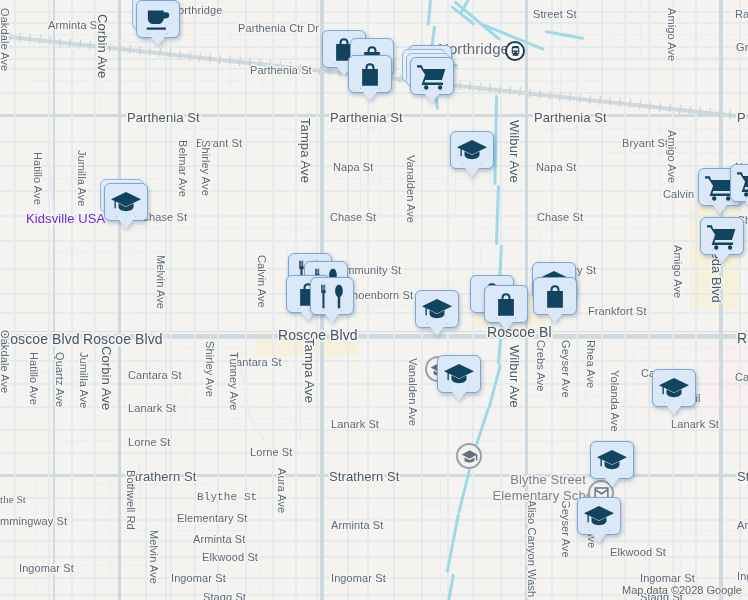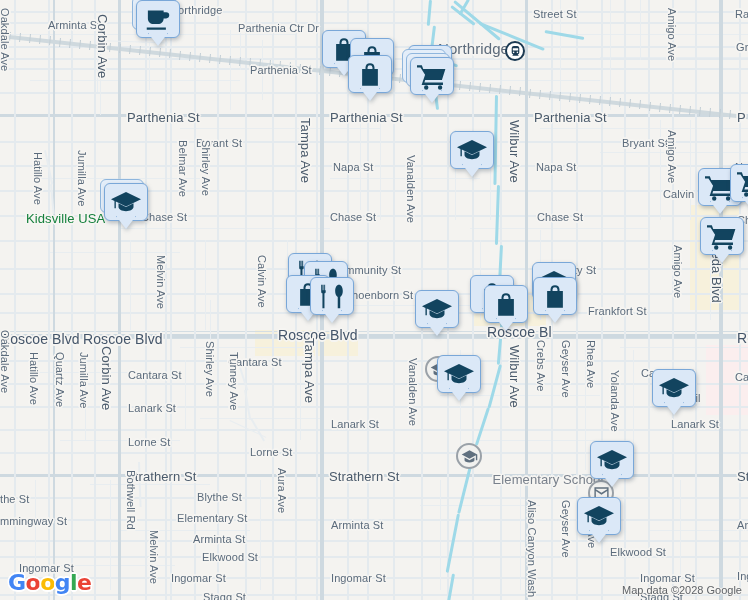--- a/index.html
+++ b/index.html
@@ -35,21 +35,21 @@
     letter-spacing:.1px;
     text-shadow:
       -1.6px 0 #f6f5f2, 1.6px 0 #f6f5f2, 0 -1.6px #f6f5f2, 0 1.6px #f6f5f2,
       -1.2px -1.2px #f6f5f2, 1.2px -1.2px #f6f5f2, -1.2px 1.2px #f6f5f2, 1.2px 1.2px #f6f5f2;
     pointer-events:none;
   }
   .lbl-art{font-size:13px;color:#4a5a6b;}
   .lbl-major{font-size:14px;color:#44556a;}
   .lbl-vert{transform-origin:0 0;}
   .lbl-place{font-size:15px;color:#5d6b7b;}
-  .lbl-poi{font-size:13px;color:#15803d;}
+  .lbl-poi{font-size:13px;color:#6d28d9;}
   .lbl-school{font-size:13px;color:#79818c;line-height:16px;text-align:center;}
 
   
   .pin{
     position:absolute;width:44px;height:44px;
     filter:drop-shadow(1px 2px 2px rgba(40,60,80,.30));
   }
   .pin .body{
     position:absolute;left:0;top:0;width:44px;height:38px;
     background:#dbe8f7;border:1.6px solid #79a7d8;border-radius:6px;
@@ -389,22 +389,22 @@
       <div class="lbl " style="left: 735px; top: 371px;">Ca</div>
       <div class="lbl " style="left: 128px; top: 402px;">Lanark St</div>
       <div class="lbl " style="left: 331px; top: 418px;">Lanark St</div>
       <div class="lbl " style="left: 671px; top: 418px;">Lanark St</div>
       <div class="lbl " style="left: 685px; top: 392px;">Wil</div>
       <div class="lbl " style="left: 128px; top: 436px;">Lorne St</div>
       <div class="lbl " style="left: 250px; top: 446px;">Lorne St</div>
       <div class="lbl lbl-art" style="left: 126px; top: 469px;">Strathern St</div>
       <div class="lbl lbl-art" style="left: 329px; top: 469px;">Strathern St</div>
       <div class="lbl lbl-art" style="left: 737px; top: 469px;">St</div>
-      <div class="lbl " style="left: 0px; top: 493px;">the St</div>
-      <div class="lbl " style="left: 197px; top: 491px;">Blythe St</div>
+      <div class="lbl " style="left: 0px; top: 493px; font-family: Liberation Serif, serif;">the St</div>
+      <div class="lbl " style="left: 197px; top: 491px; font-family: Liberation Mono, monospace;">Blythe St</div>
       <div class="lbl " style="left: 0px; top: 515px;">mmingway St</div>
       <div class="lbl " style="left: 177px; top: 512px;">Elementary St</div>
       <div class="lbl " style="left: 193px; top: 533px;">Arminta St</div>
       <div class="lbl " style="left: 331px; top: 519px;">Arminta St</div>
       <div class="lbl " style="left: 737px; top: 519px;">An</div>
       <div class="lbl " style="left: 202px; top: 551px;">Elkwood St</div>
       <div class="lbl " style="left: 610px; top: 546px;">Elkwood St</div>
       <div class="lbl " style="left: 19px; top: 562px;">Ingomar St</div>
       <div class="lbl " style="left: 171px; top: 572px;">Ingomar St</div>
       <div class="lbl " style="left: 331px; top: 572px;">Ingomar St</div>
@@ -444,20 +444,21 @@
       <div class="lbl lbl-vert " style="left: 598px; top: 500px; transform: rotate(90deg);">Rhea Ave</div>
       <div class="lbl lbl-vert " style="left: 621px; top: 370px; transform: rotate(90deg);">Yolanda Ave</div>
       <div class="lbl lbl-vert " style="left: 678px; top: 8px; transform: rotate(90deg);">Amigo Ave</div>
       <div class="lbl lbl-vert " style="left: 678px; top: 130px; transform: rotate(90deg);">Amigo Ave</div>
       <div class="lbl lbl-vert " style="left: 684px; top: 245px; transform: rotate(90deg);">Amigo Ave</div>
       <div class="lbl lbl-vert lbl-art" style="left: 724px; top: 228px; transform: rotate(90deg);">Reseda Blvd</div>
       <div class="lbl lbl-vert " style="left: 538px; top: 500px; transform: rotate(90deg);">Aliso Canyon Wash</div>
     </div>
 
   <div class="lbl lbl-school" style="left:478px;top:472px;width:140px;">
+    <div>Blythe Street</div>
     <div>Elementary School</div>
   </div>
 
   <div class="lbl lbl-place" style="left:438px;top:40px;">Northridge</div>
   <div class="lbl lbl-poi" style="left:26px;top:211px;">Kidsville USA</div>
 
   <div class="transit" style="left:505px;top:41px;">
     <svg viewBox="0 0 24 24" fill="#1b3a53" aria-hidden="true">
       <path d="M12 2C8 2 5 2.5 5 6v8c0 1.7 1.3 3 3 3l-1.5 1.5V20h11v-1.5L16 17c1.7 0 3-1.3 3-3V6c0-3.5-3-4-7-4zM8.5 15a1.5 1.5 0 110-3 1.5 1.5 0 010 3zm7 0a1.5 1.5 0 110-3 1.5 1.5 0 010 3zM17 10H7V6h10v4z"></path>
     </svg>
@@ -660,16 +661,15 @@
       <div class="pin" style="left: 577px; top: 497px;">
         <div class="body"></div>
         <div class="tail"></div>
         <span style="position: absolute; left: 7px; top: 6px; width: 30px; height: 27px; display: block;"><svg viewBox="0 0 26 20" fill="#12445f" style="width: 100%; height: 100%; position: static;">
             <path d="M13 1L0 7.2l3 1.4V15h1.2V9.2L13 13.4 26 7.2 13 1z"></path>
             <path d="M6.5 10.6V14c0 2 2.9 3.6 6.5 3.6s6.5-1.6 6.5-3.6v-3.4L13 13.8l-6.5-3.2z"></path>
           </svg></span>
       </div>
     </div>
 
-  <div id="google-logo"><span>G</span><span>o</span><span>o</span><span>g</span><span>l</span><span>e</span></div>
   <div id="attribution">Map data ©2028 Google</div>
 
 </div>
 
 </body></html>

